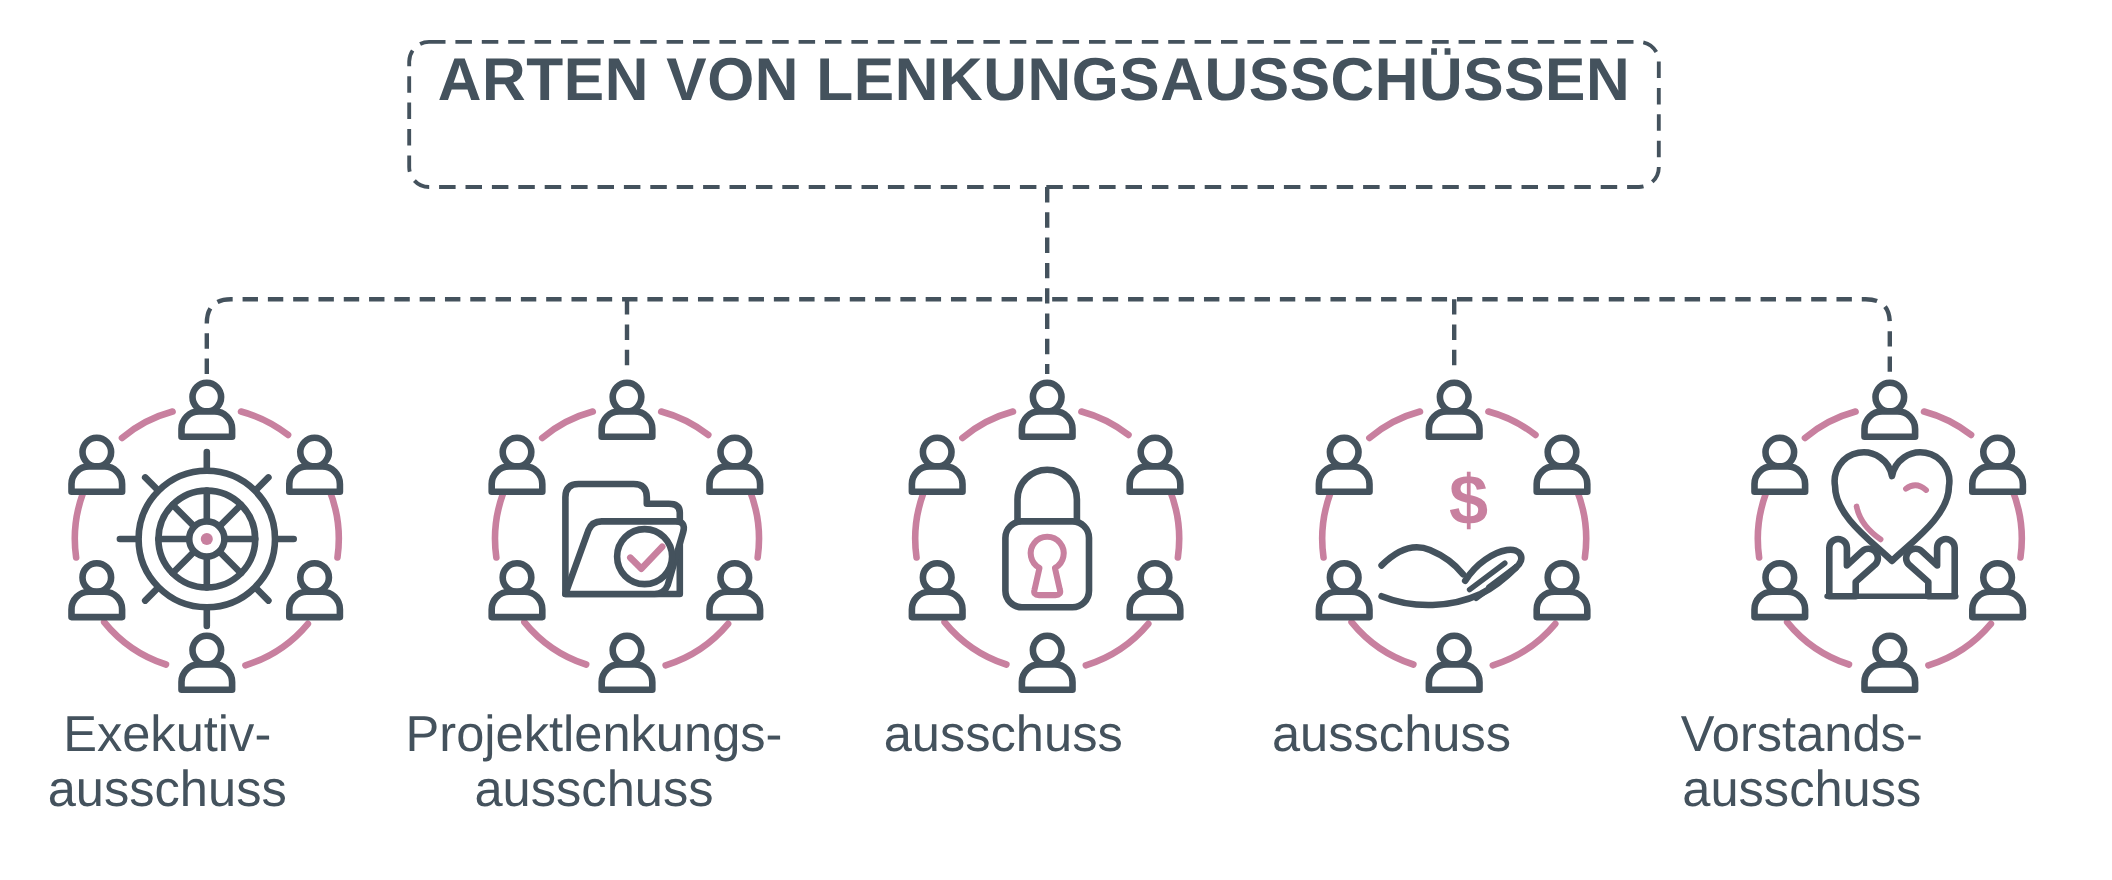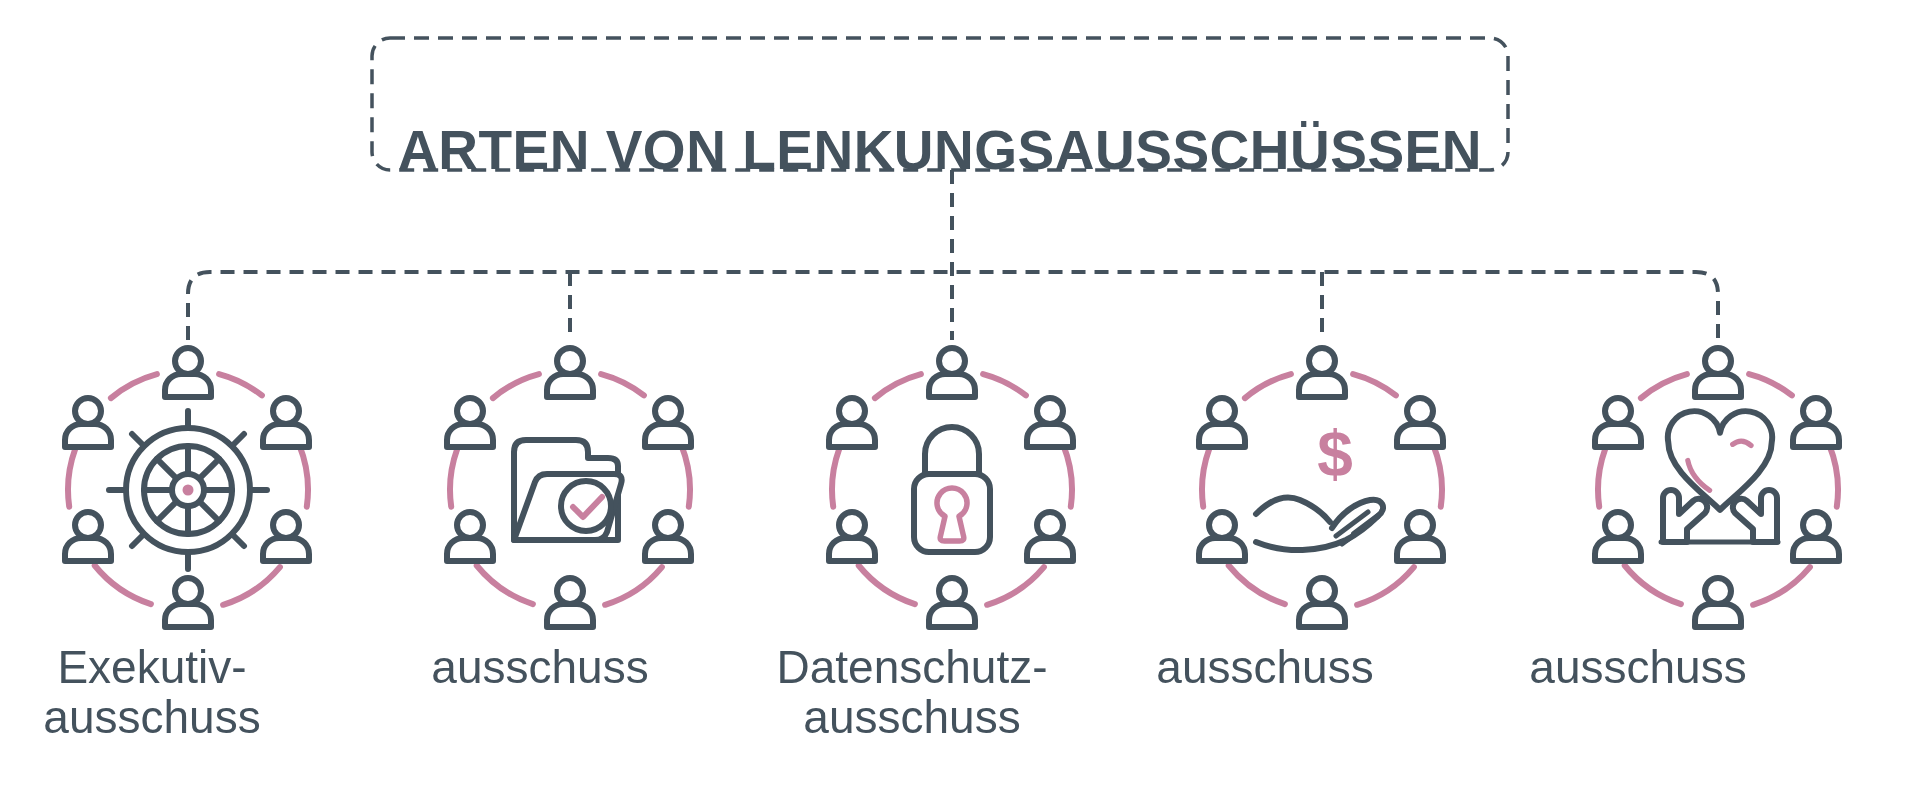--- a/index.html
+++ b/index.html
@@ -14,22 +14,22 @@
   
   .st  { stroke:var(--slate); stroke-width:6; fill:none; stroke-linecap:round; stroke-linejoin:round; }
   .stw { stroke:var(--slate); stroke-width:6; fill:#fff; stroke-linecap:round; stroke-linejoin:round; }
   .st5 { stroke:var(--slate); stroke-width:5; fill:none; stroke-linecap:round; stroke-linejoin:round; }
   .pk  { stroke:var(--pink);  stroke-width:6; fill:none; stroke-linecap:round; stroke-linejoin:round; }
   .pk5 { stroke:var(--pink);  stroke-width:5.5; fill:none; stroke-linecap:round; stroke-linejoin:round; }
   .pkfill { fill:var(--pink); }
   .dash { stroke:var(--slate); stroke-width:4; fill:none; stroke-dasharray:14 9; }
   .dashbox { stroke:var(--slate); stroke-width:3.5; fill:none; stroke-dasharray:15 9; }
   .title-box {
-    left:372px; top:50px; width:1136px; height:132px;
-    display:flex; align-items:flex-end; justify-content:center;
+    left:372px; top:40px; width:1136px; height:132px;
+    display:flex; align-items:flex-start; justify-content:center;
   }
   .title-text {
     color:var(--slate); font-size:55px; font-weight:800; letter-spacing:.5px;
     white-space:nowrap;
   }
   .group-label {
     top:642px; width:380px; text-align:center;
     color:var(--slate); font-size:46px; line-height:50px; font-weight:500;
   }
   .group-label span { display:block; }
@@ -141,26 +141,27 @@
       </g>
     </g>
     <use href="#people"></use>
   </svg>
 
   <div class="abs group-label" style="left:-38px">
     <span>Exekutiv-</span>
     <span>ausschuss</span>
   </div>
   <div class="abs group-label" style="left:350px">
+    <span>Projektlenkungs-</span>
     <span>ausschuss</span>
   </div>
   <div class="abs group-label" style="left:722px">
-    <span>Datenschutz-</span>
     <span>ausschuss</span>
   </div>
   <div class="abs group-label" style="left:1075px">
     <span>ausschuss</span>
   </div>
   <div class="abs group-label" style="left:1448px">
+    <span>Vorstands-</span>
     <span>ausschuss</span>
   </div>
 
 </div>
 
 </body></html>

